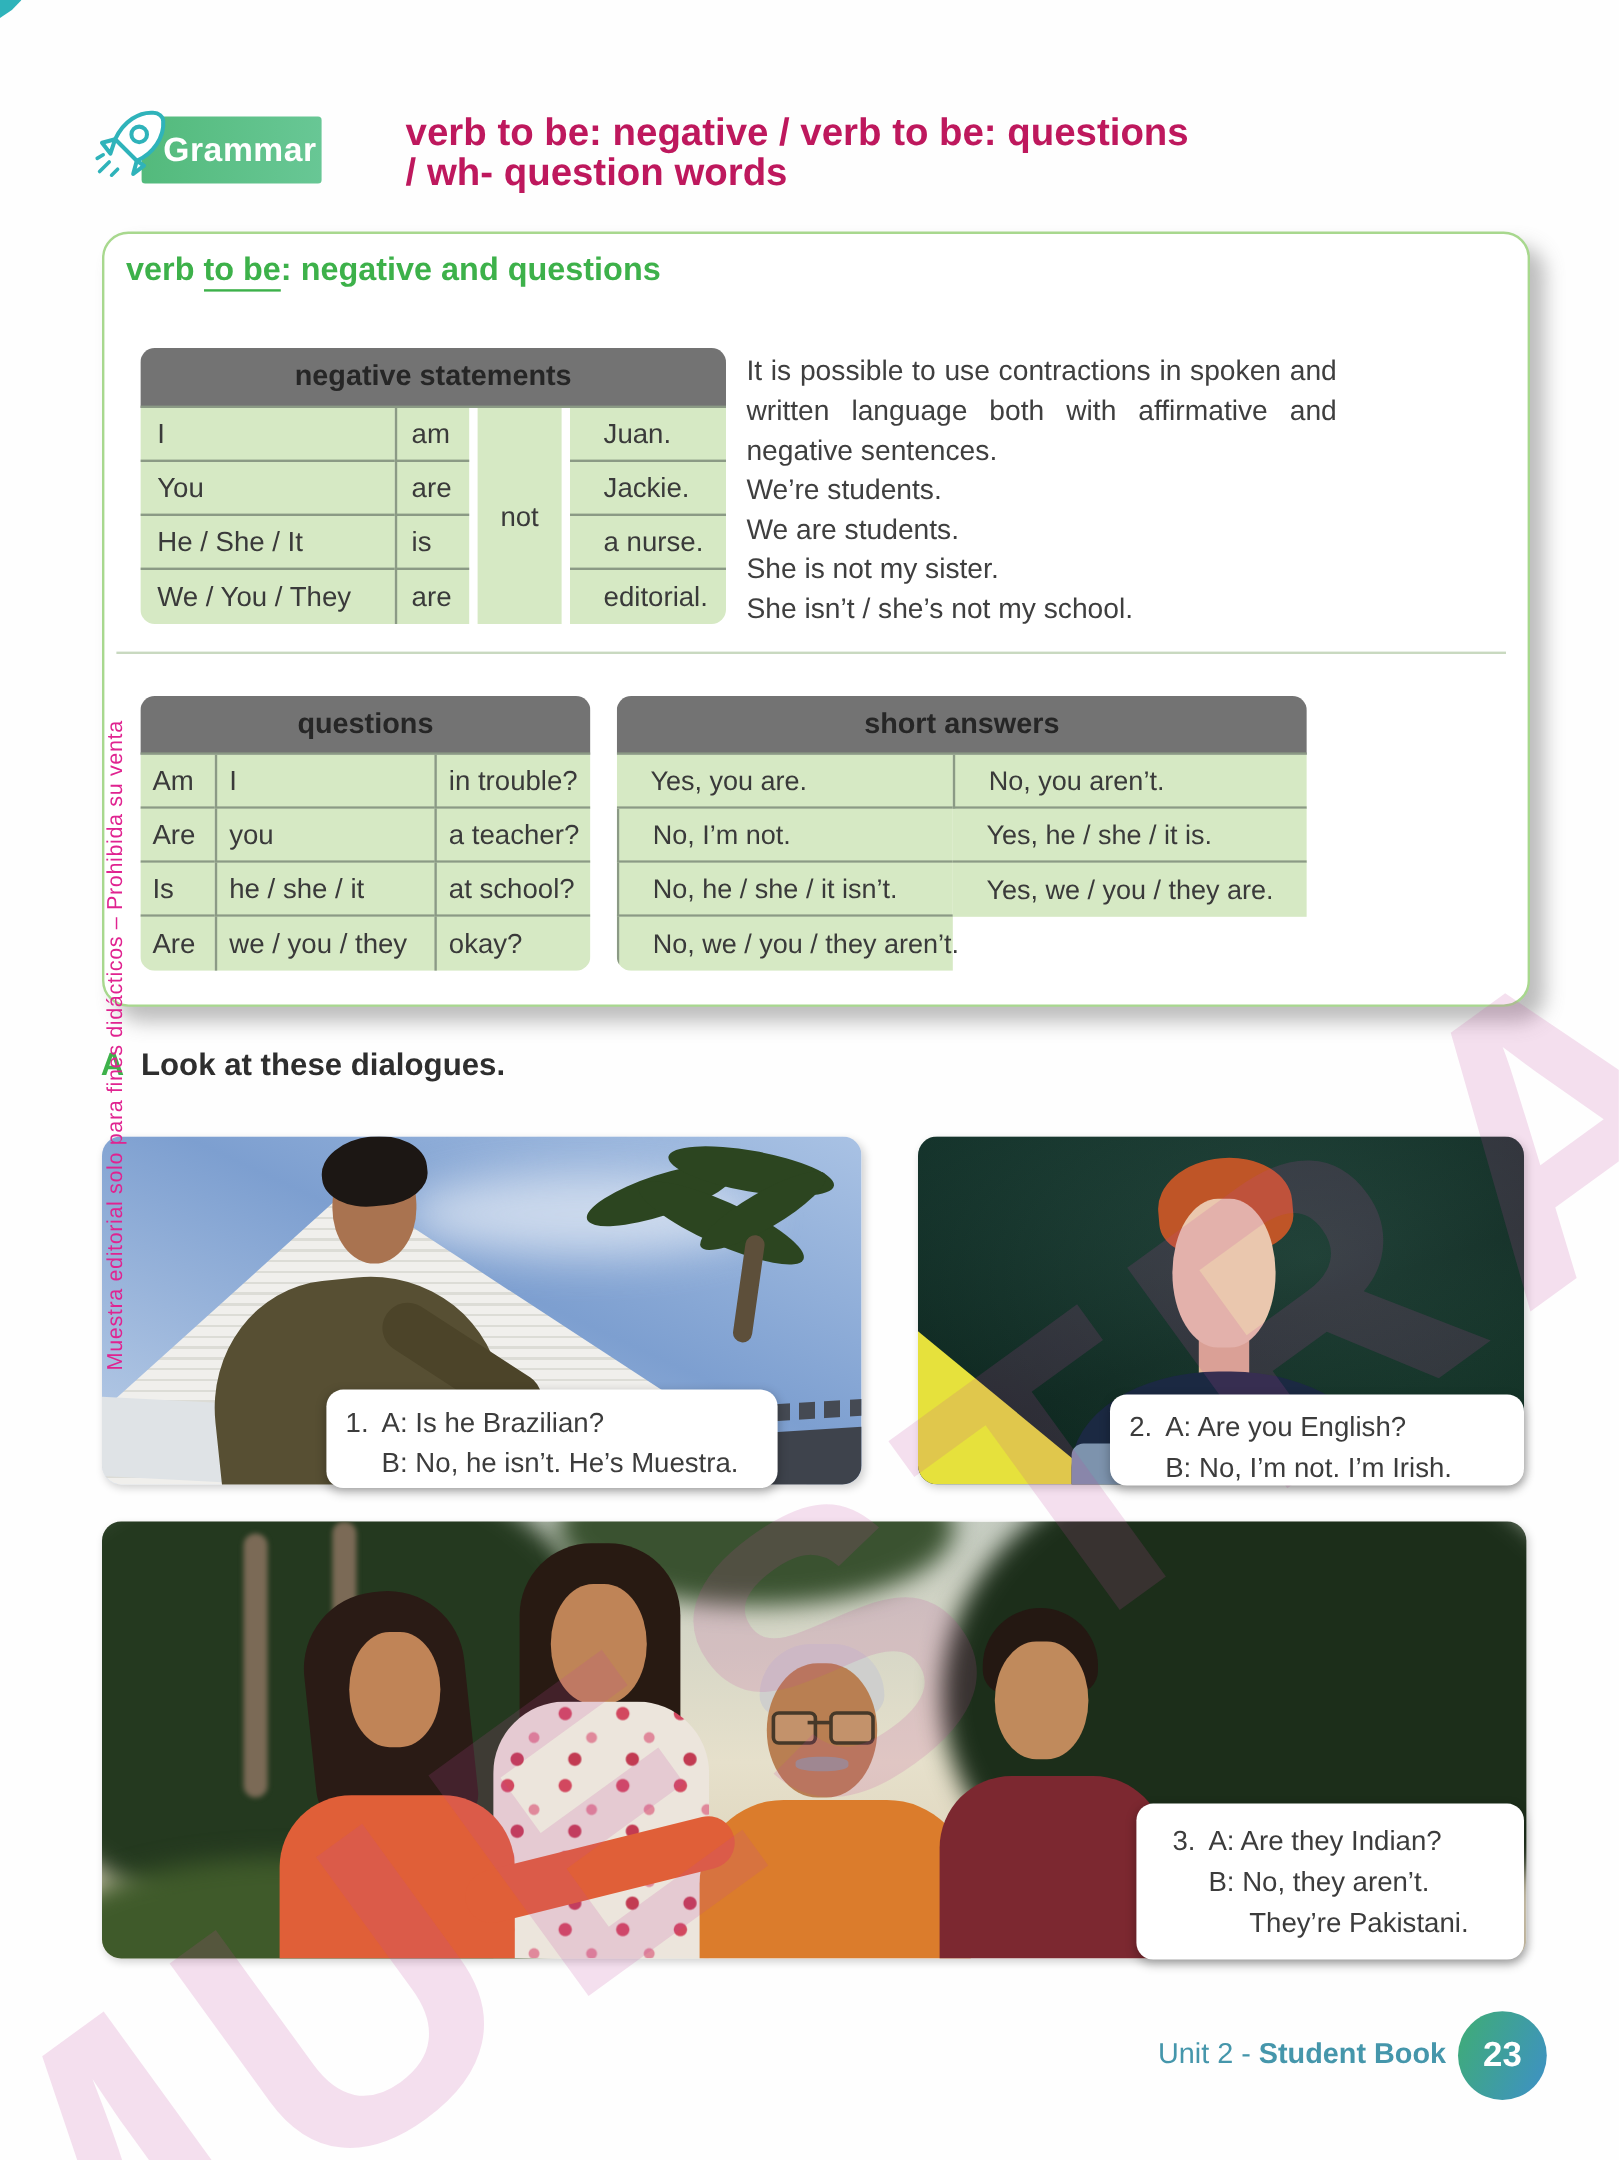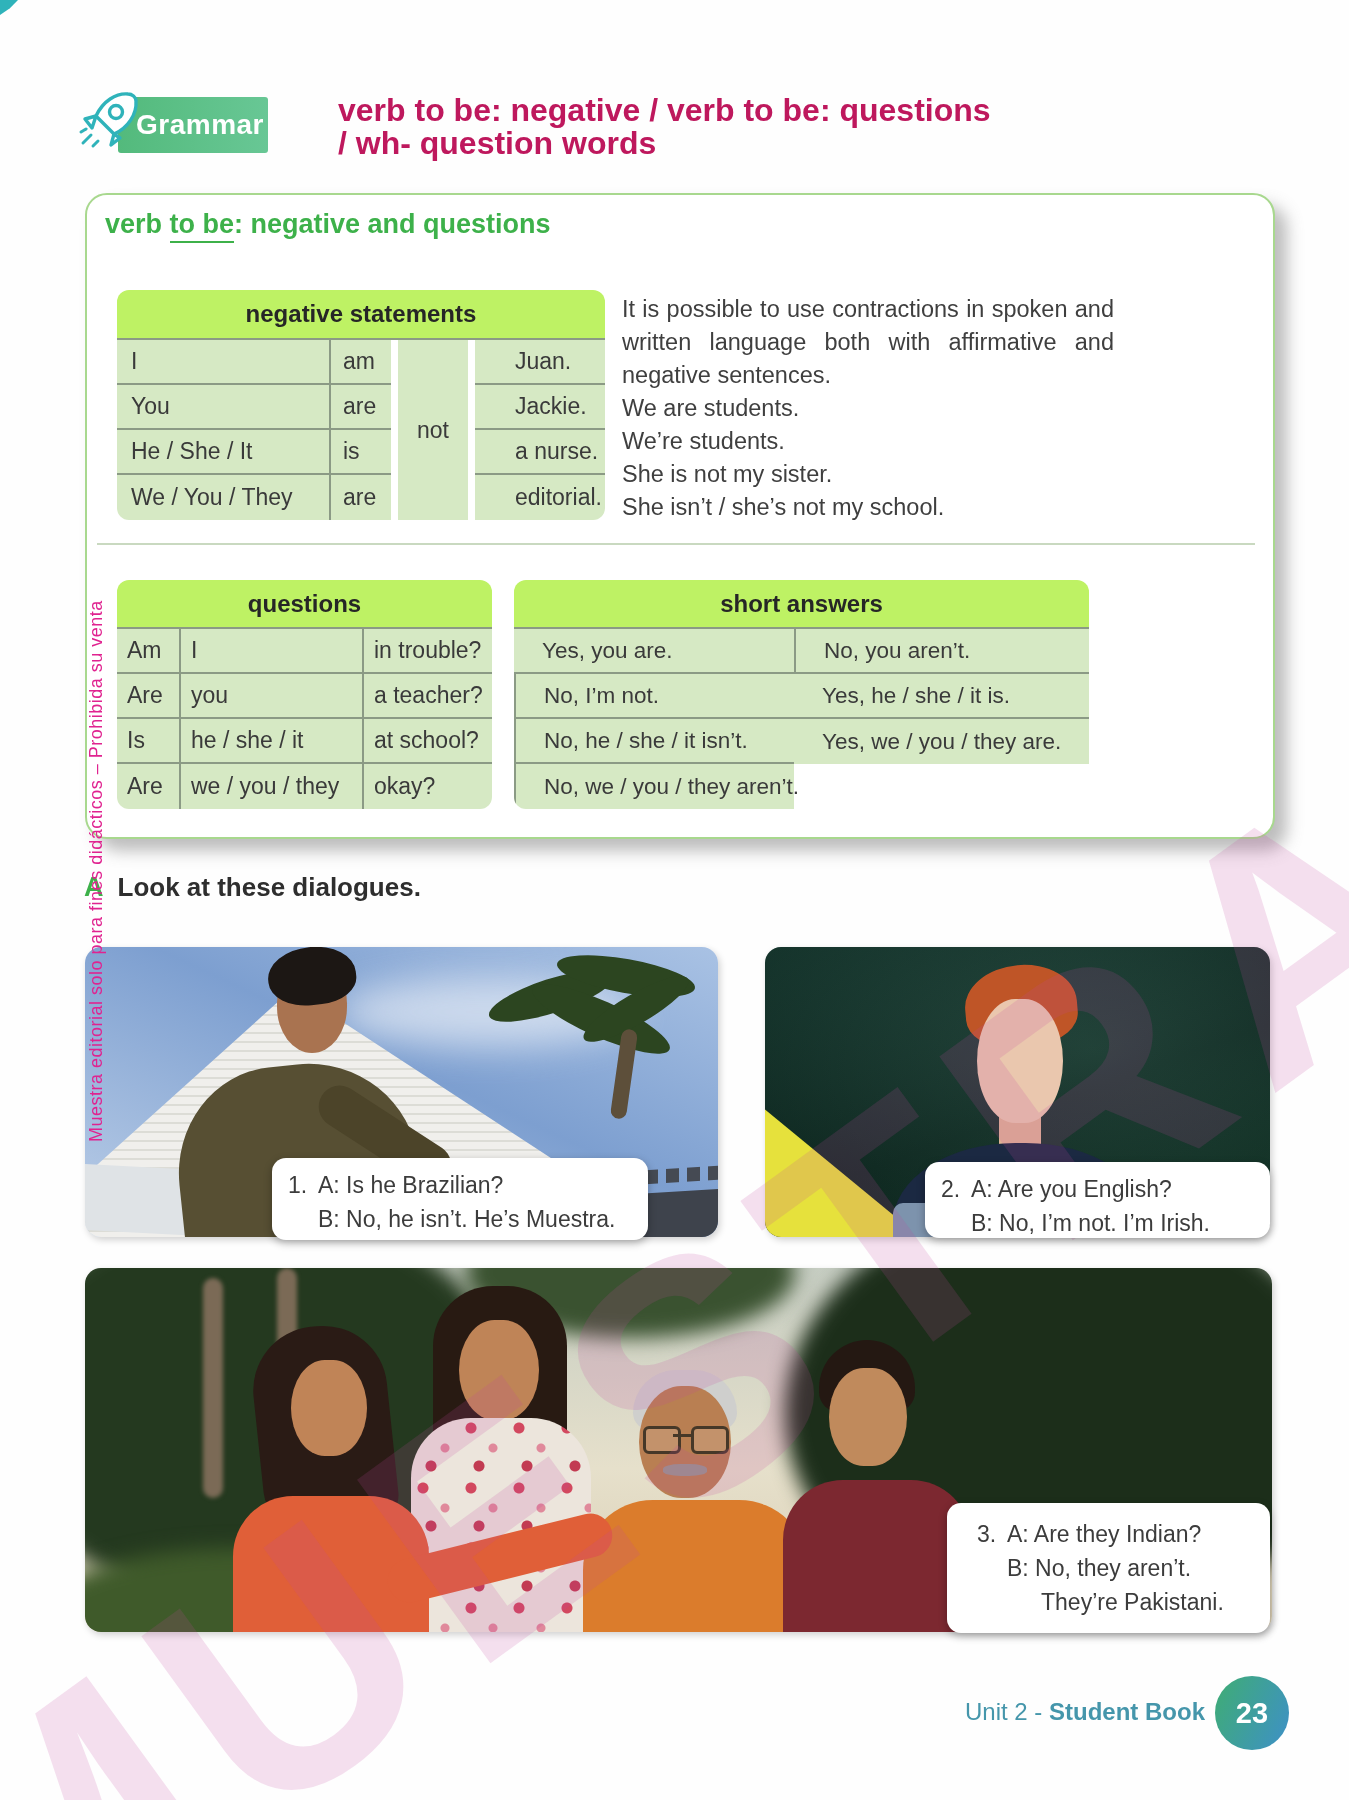--- a/index.html
+++ b/index.html
@@ -25,33 +25,33 @@
 
   
   .grammar-box{left:85px;top:193px;width:1186px;height:642px;background:#fff;
     border:2.5px solid #a8d88e;border-radius:22px;
     box-shadow:12px 12px 16px rgba(110,110,110,.45);}
   .box-title{left:18px;top:14px;font-size:27px;font-weight:bold;color:#3db14a;white-space:nowrap;}
   .box-title .u{border-bottom:2.5px solid #3db14a;padding-bottom:2px;}
   .divider{left:10px;top:348px;width:1158px;height:2px;background:#c9d9c0;}
 
   .tbl{overflow:hidden;border-radius:12px;}
-  .t-head{background:#bef264;border-bottom:2px solid #8b9a85;display:flex;
+  .t-head{background:#737373;border-bottom:2px solid #8b9a85;display:flex;
     align-items:center;justify-content:center;font-weight:bold;font-size:24px;color:#262626;}
   .cell{background:#d6e9c4;display:flex;align-items:center;font-size:23px;color:#3a3a3a;white-space:nowrap;}
 
   
   .neg-tbl{left:30px;top:95px;width:488px;}
   .neg-tbl .t-head{height:48px;}
   .neg-body{display:grid;grid-template-columns:212px 62px 7px 70px 7px 130px;grid-auto-rows:45px;}
   .neg-body .bline{border-bottom:2px solid #8b9a85;}
   .neg-body .c-sub{padding-left:14px;}
   .neg-body .c-verb{padding-left:12px;border-left:2px solid #8b9a85;}
   .neg-body .c-not{justify-content:center;}
-  .neg-body .c-comp{padding-left:40px;}
+  .neg-body .c-comp{padding-left:28px;}
 
   
   .q-tbl{left:30px;top:385px;width:375px;}
   .q-tbl .t-head{height:47px;}
   .q-body{display:grid;grid-template-columns:62px 183px 130px;grid-auto-rows:45px;}
   .q-body .cell{padding-left:10px;}
   .q-body .vline{border-left:2px solid #8b9a85;}
   .q-body .bline{border-bottom:2px solid #8b9a85;}
 
   
@@ -205,22 +205,22 @@
         <div class="cell c-comp bline" style="grid-area:3/6">a nurse.</div>
         <div class="cell c-sub" style="grid-area:4/1">We / You / They</div>
         <div class="cell c-verb" style="grid-area:4/2">are</div>
         <div class="cell c-comp" style="grid-area:4/6">editorial.</div>
         <div class="cell c-not" style="grid-area:1/4/5/5">not</div>
       </div>
     </div>
 
     <div class="abs notes">
       <p class="para">It is possible to use contractions in spoken and written language both with affirmative and negative sentences.</p>
+      <div class="ex">We’re students.</div>
       <div class="ex">We are students.</div>
-      <div class="ex">We’re students.</div>
       <div class="ex">She is not my sister.</div>
       <div class="ex">She isn’t / she’s not my school.</div>
     </div>
 
     <div class="abs divider"></div>
 
     <div class="abs tbl q-tbl">
       <div class="t-head">questions</div>
       <div class="q-body">
         <div class="cell bline">Am</div>

